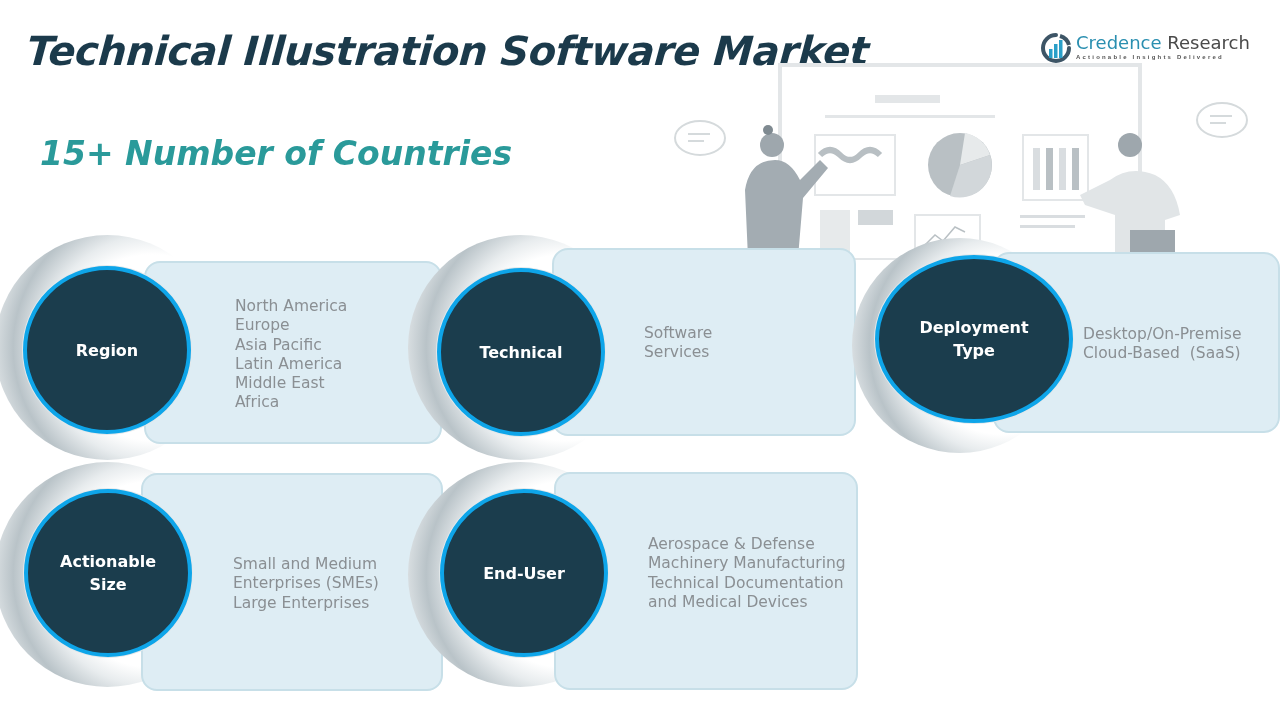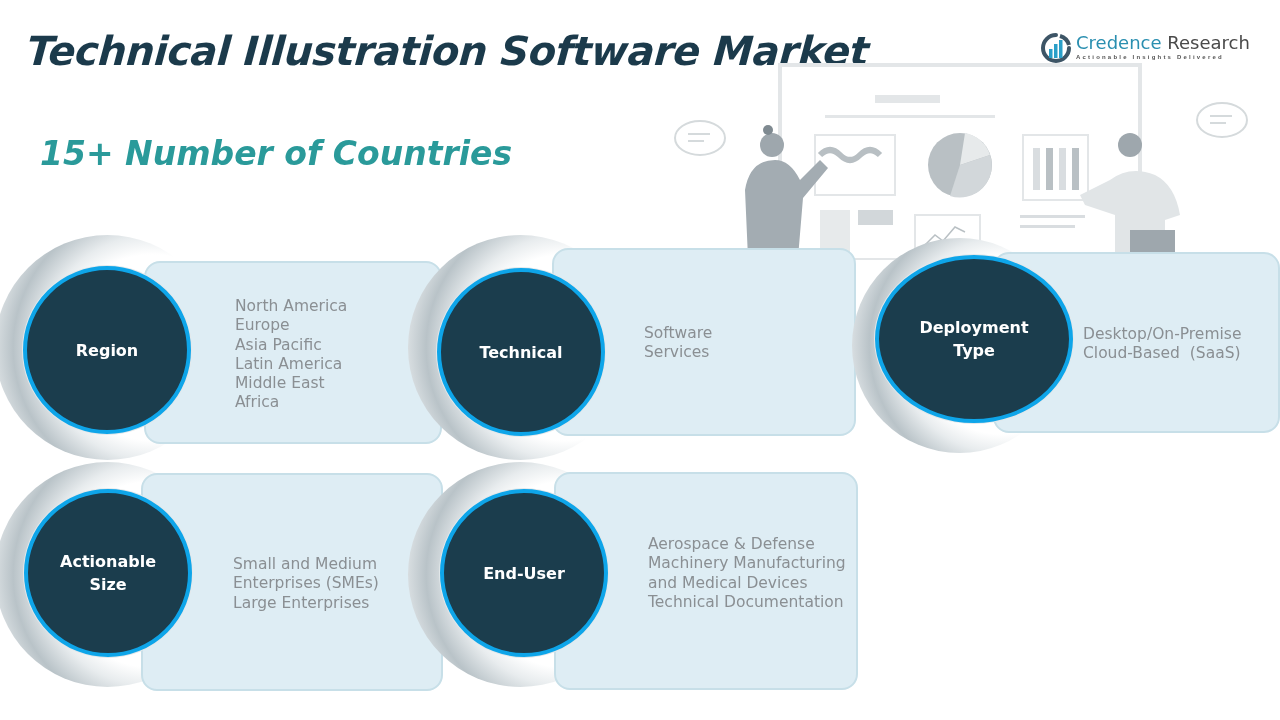--- a/index.html
+++ b/index.html
@@ -177,15 +177,15 @@
 <div class="ring" style="left:408px; top:462px; width:225px; height:225px;"></div>
 <div class="panel" style="left:554px; top:472px; width:304px; height:218px;"></div>
 <div class="circle" style="left:440px; top:489px; width:168px; height:168px;">
   <div>
       <div>End-User</div>
     </div>
 </div>
 <div class="items" style="left:648px; top:535px;">
   <div>Aerospace &amp; Defense</div>
   <div>Machinery Manufacturing</div>
+  <div>Technical Documentation</div>
   <div>and Medical Devices</div>
-  <div>Technical Documentation</div>
 </div>
 
 </body></html>

